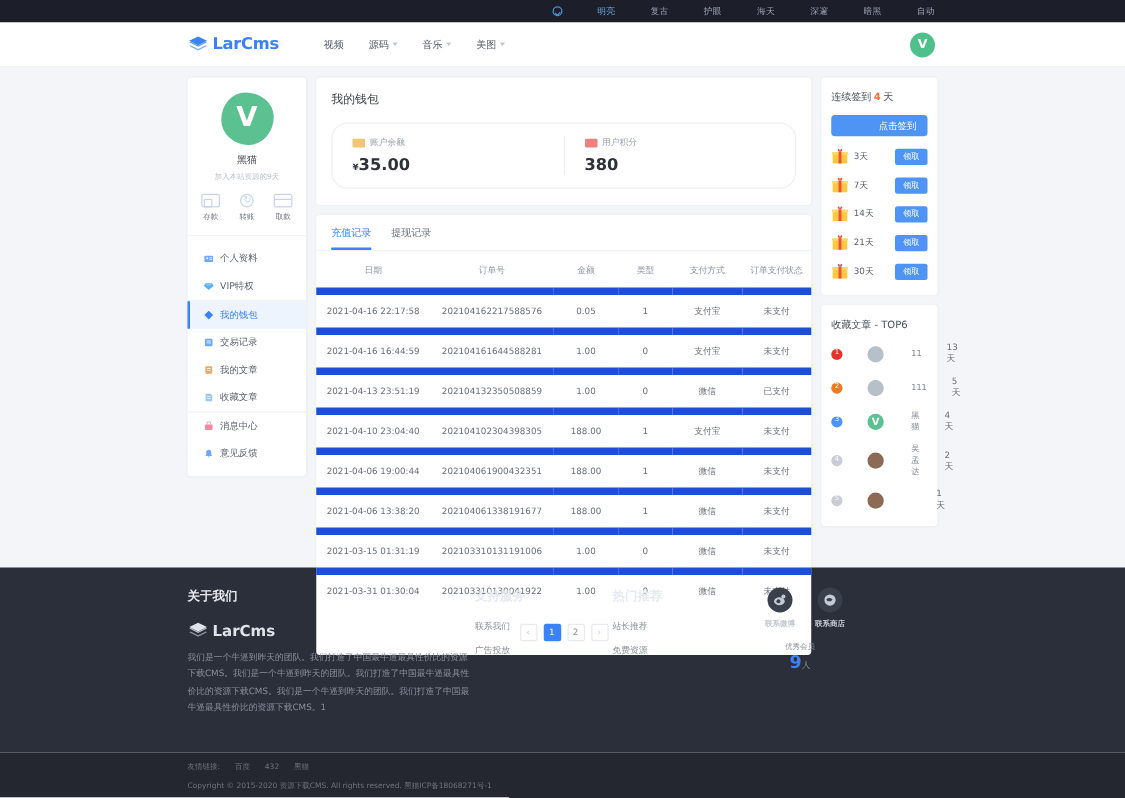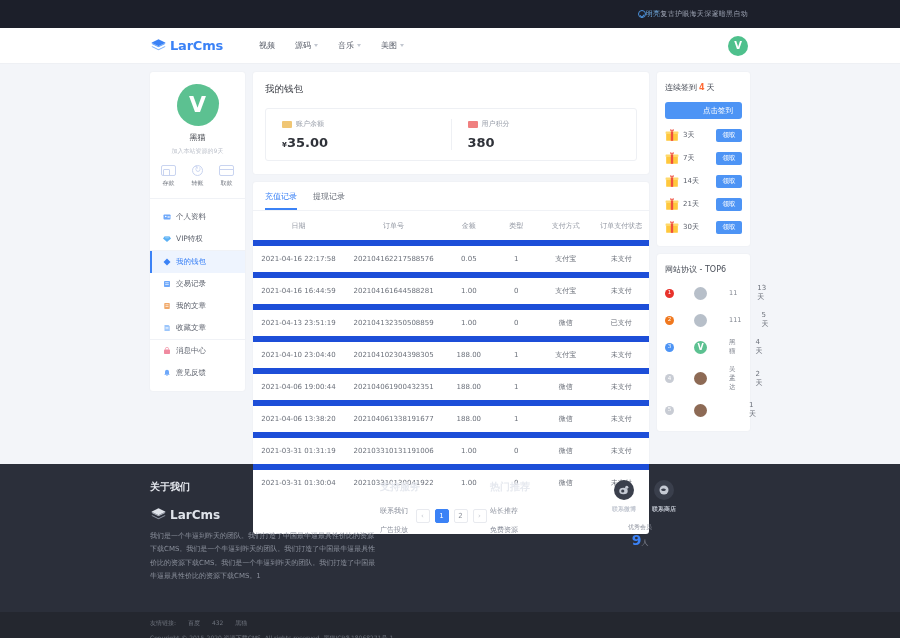--- a/index.html
+++ b/index.html
@@ -7,27 +7,27 @@
   body {
     font-family: "DejaVu Sans", "Liberation Sans", sans-serif;
     background: #f3f5f9;
     font-size: 12px;
     color: #333;
     overflow: hidden;
   }
 
   
   .topbar {
-    height: 28px;
+    height: 18px;
     background: #1c1f2a;
     display: flex;
     align-items: center;
     justify-content: flex-end;
     padding-right: 152px;
-    gap: 0;
+    gap: 28px;
   }
   .topbar-link {
     font-size: 7px;
     color: #9aa0b0;
     letter-spacing: .3px;
     line-height: 1;
   }
   .topbar-badge { color: #6fa8dc; }
   .topbar-icon {
     width: 8px; height: 8px; border-radius: 50%;
@@ -146,21 +146,21 @@
     background: #eef4fe; color: #3b82f6;
     border-left-color: #3b82f6;
   }
   .mi-icon { width: 8px; height: 8px; flex: none; display:block; }
 
   
   .wallet { padding: 11px 12px 13px; }
   .wallet-title { font-size: 9.5px; color: #3c3f46; }
   .balance-box {
     margin-top: 12px;
-    border: 1px solid #eef0f4; border-radius: 3px;
+    border: 1px solid #eef0f4; border-radius: 13px;
     display: flex; padding: 10px 0;
   }
   .balance-cell { flex: 1; padding-left: 16px; }
   .balance-cell + .balance-cell { border-left: 1px solid #eef0f4; }
   .bc-label { display: flex; align-items: center; gap: 4px; font-size: 7px; color: #9ba0ab; }
   .bc-ico { width: 10px; height: 7px; border-radius: 1px; display:block; }
   .bc-ico.gold { background: #f0c674; }
   .bc-ico.red  { background: #f08080; }
   .bc-value { font-size: 13px; font-weight: 700; color: #2f3239; margin-top: 6px; }
   .bc-value .cur { font-size: 7px; font-weight: 700; }
@@ -512,21 +512,21 @@
           </tr>
           <tr>
             <td>2021-04-06 13:38:20</td>
             <td>202104061338191677</td>
             <td>188.00</td>
             <td>1</td>
             <td>微信</td>
             <td>未支付</td>
           </tr>
           <tr>
-            <td>2021-03-31 01:31:19</td>
+            <td>2021-03-15 01:31:19</td>
             <td>202103310131191006</td>
             <td>1.00</td>
             <td>0</td>
             <td>微信</td>
             <td>未支付</td>
           </tr>
           <tr>
             <td>2021-03-31 01:30:04</td>
             <td>202103310130041922</td>
             <td>1.00</td>
@@ -599,21 +599,21 @@
             <rect x="1" y="6" width="22" height="4" rx="1" fill="#ffd96b"></rect>
             <rect x="10" y="6" width="4" height="16" fill="#f04e3e"></rect>
             <path d="M12 6C9 6 8 3 9.5 2.2 11 1.5 12 4 12 6zM12 6c3 0 4-3 2.5-3.8C13 1.5 12 4 12 6z" fill="#f04e3e"></path>
           </svg>
         <span class="gift-day">30天</span>
         <button class="gift-btn">领取</button>
       </div>
     </div>
 
     <div class="card rank">
-      <div class="rank-title">网站协议 - TOP6</div>
+      <div class="rank-title">收藏文章 - TOP6</div>
 
       <div class="rank-row">
         <span class="rank-no n1">1</span>
         <span class="rank-av gray"></span>
         <span class="rank-name">11</span>
         <span class="rank-days">13天</span>
       </div>
       <div class="rank-row">
         <span class="rank-no n2">2</span>
         <span class="rank-av gray"></span>

